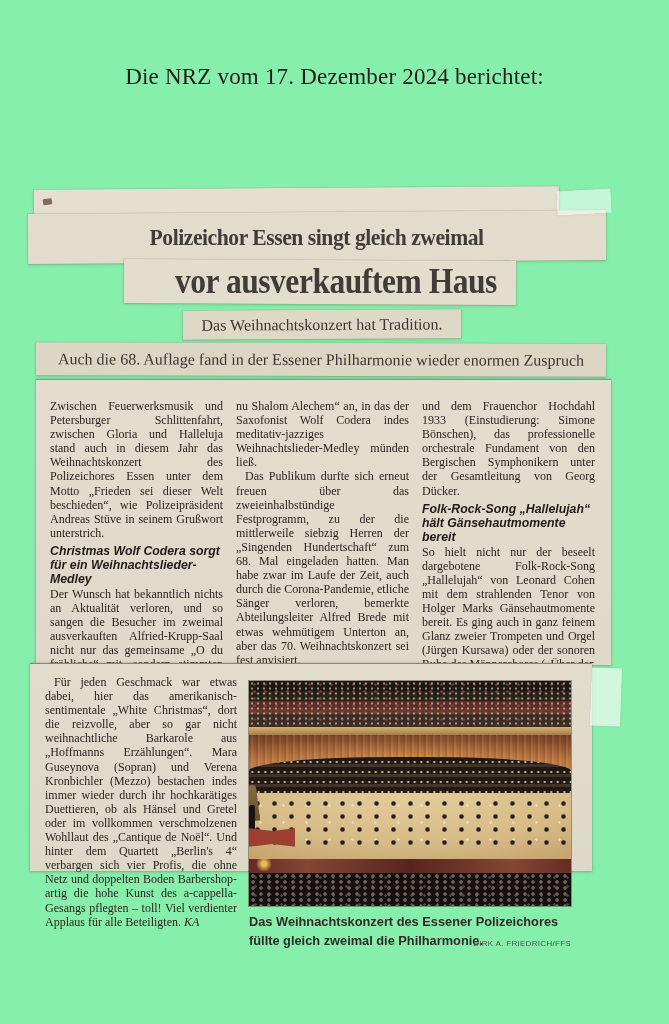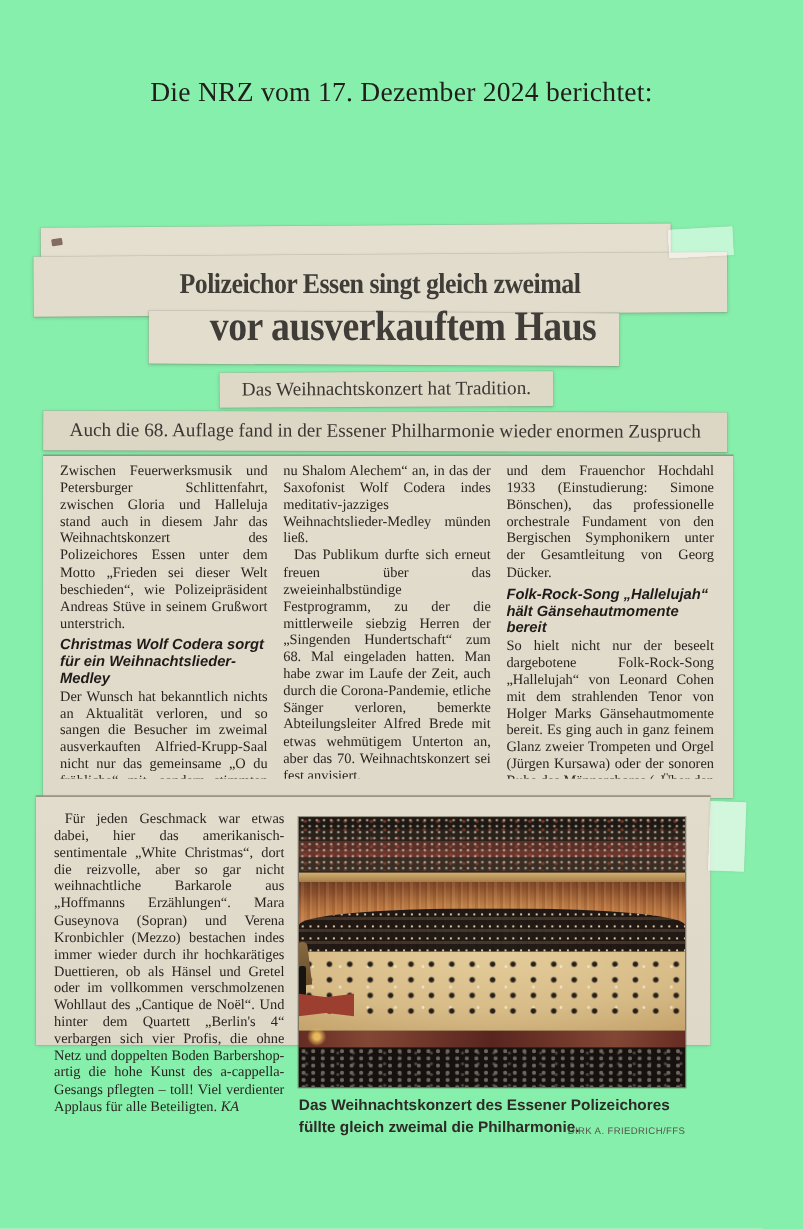--- a/index.html
+++ b/index.html
@@ -18,30 +18,30 @@
   .headline-group{position:absolute;left:28px;top:186px;width:585px;height:128px;}
   .scrap{position:absolute;}
   .scrap-top{left:6px;top:2px;width:525px;height:30px;transform:rotate(-.4deg);background:#e5dfd0;}
   .scrap-line1{left:0;top:26px;width:578px;height:50px;transform:rotate(-.4deg);background:#e2dccd;}
   .scrap-line2{left:96px;top:74px;width:392px;height:44px;transform:rotate(.3deg);background:#e3ddce;}
   .mark{position:absolute;left:9px;top:9px;width:9px;height:6px;background:#5d3a33;opacity:.7;border-radius:1px;transform:rotate(-8deg);}
   .tape-hl{right:2px;top:4px;width:54px;height:24px;transform:rotate(-3deg);}
   .hl{position:absolute;font-weight:bold;color:#403d39;white-space:nowrap;text-align:center;}
   .hl .cond{display:inline-block;transform:scaleX(.9);transform-origin:center;letter-spacing:-.5px;}
   .hl1{left:0;top:26px;width:578px;height:50px;line-height:50px;font-size:24px;}
-  .hl2{left:96px;top:64px;width:392px;height:44px;line-height:44px;font-size:35px;padding-left:32px;}
+  .hl2{left:96px;top:74px;width:392px;height:44px;line-height:44px;font-size:35px;padding-left:32px;}
 
   .deck{position:absolute;color:#3a3733;text-align:center;}
   .deck1{left:183px;top:310px;width:278px;height:29px;line-height:29px;font-size:16px;transform:rotate(-.3deg);background:#ded8c7;}
   .deck2{left:36px;top:343px;width:570px;height:33px;line-height:33px;font-size:16px;transform:rotate(.15deg);background:#dcd6c4;}
 
   
   .body-clip{position:absolute;left:36px;top:379px;width:575px;height:286px;
              border-top:1px solid #9a927f;background:linear-gradient(180deg,#e3ddce,#dfd9c9);}
-  .cols{display:flex;gap:13px;padding:5px 14px 0 14px;}
+  .cols{display:flex;gap:13px;padding:19px 14px 0 14px;}
   .col{width:173px;height:264px;overflow:hidden;}
   .p{margin:0;font-size:12px;line-height:14.1px;color:#29241f;text-align:justify;hyphens:auto;-webkit-hyphens:auto;}
   .ind{text-indent:9px;}
   .sh{margin:4px 0 1px 0;font-family:"Liberation Sans",sans-serif;font-weight:bold;
       font-size:12.3px;line-height:14px;color:#1f1b18;font-style:italic;}
 
   
   .bottom-clip{position:absolute;left:30px;top:663px;width:562px;height:208px;
                border-top:1px solid #8e8673;background:linear-gradient(180deg,#e2dccd,#ded8c8);}
   .colL{position:absolute;left:15px;top:11px;width:192px;height:272px;overflow:hidden;}

